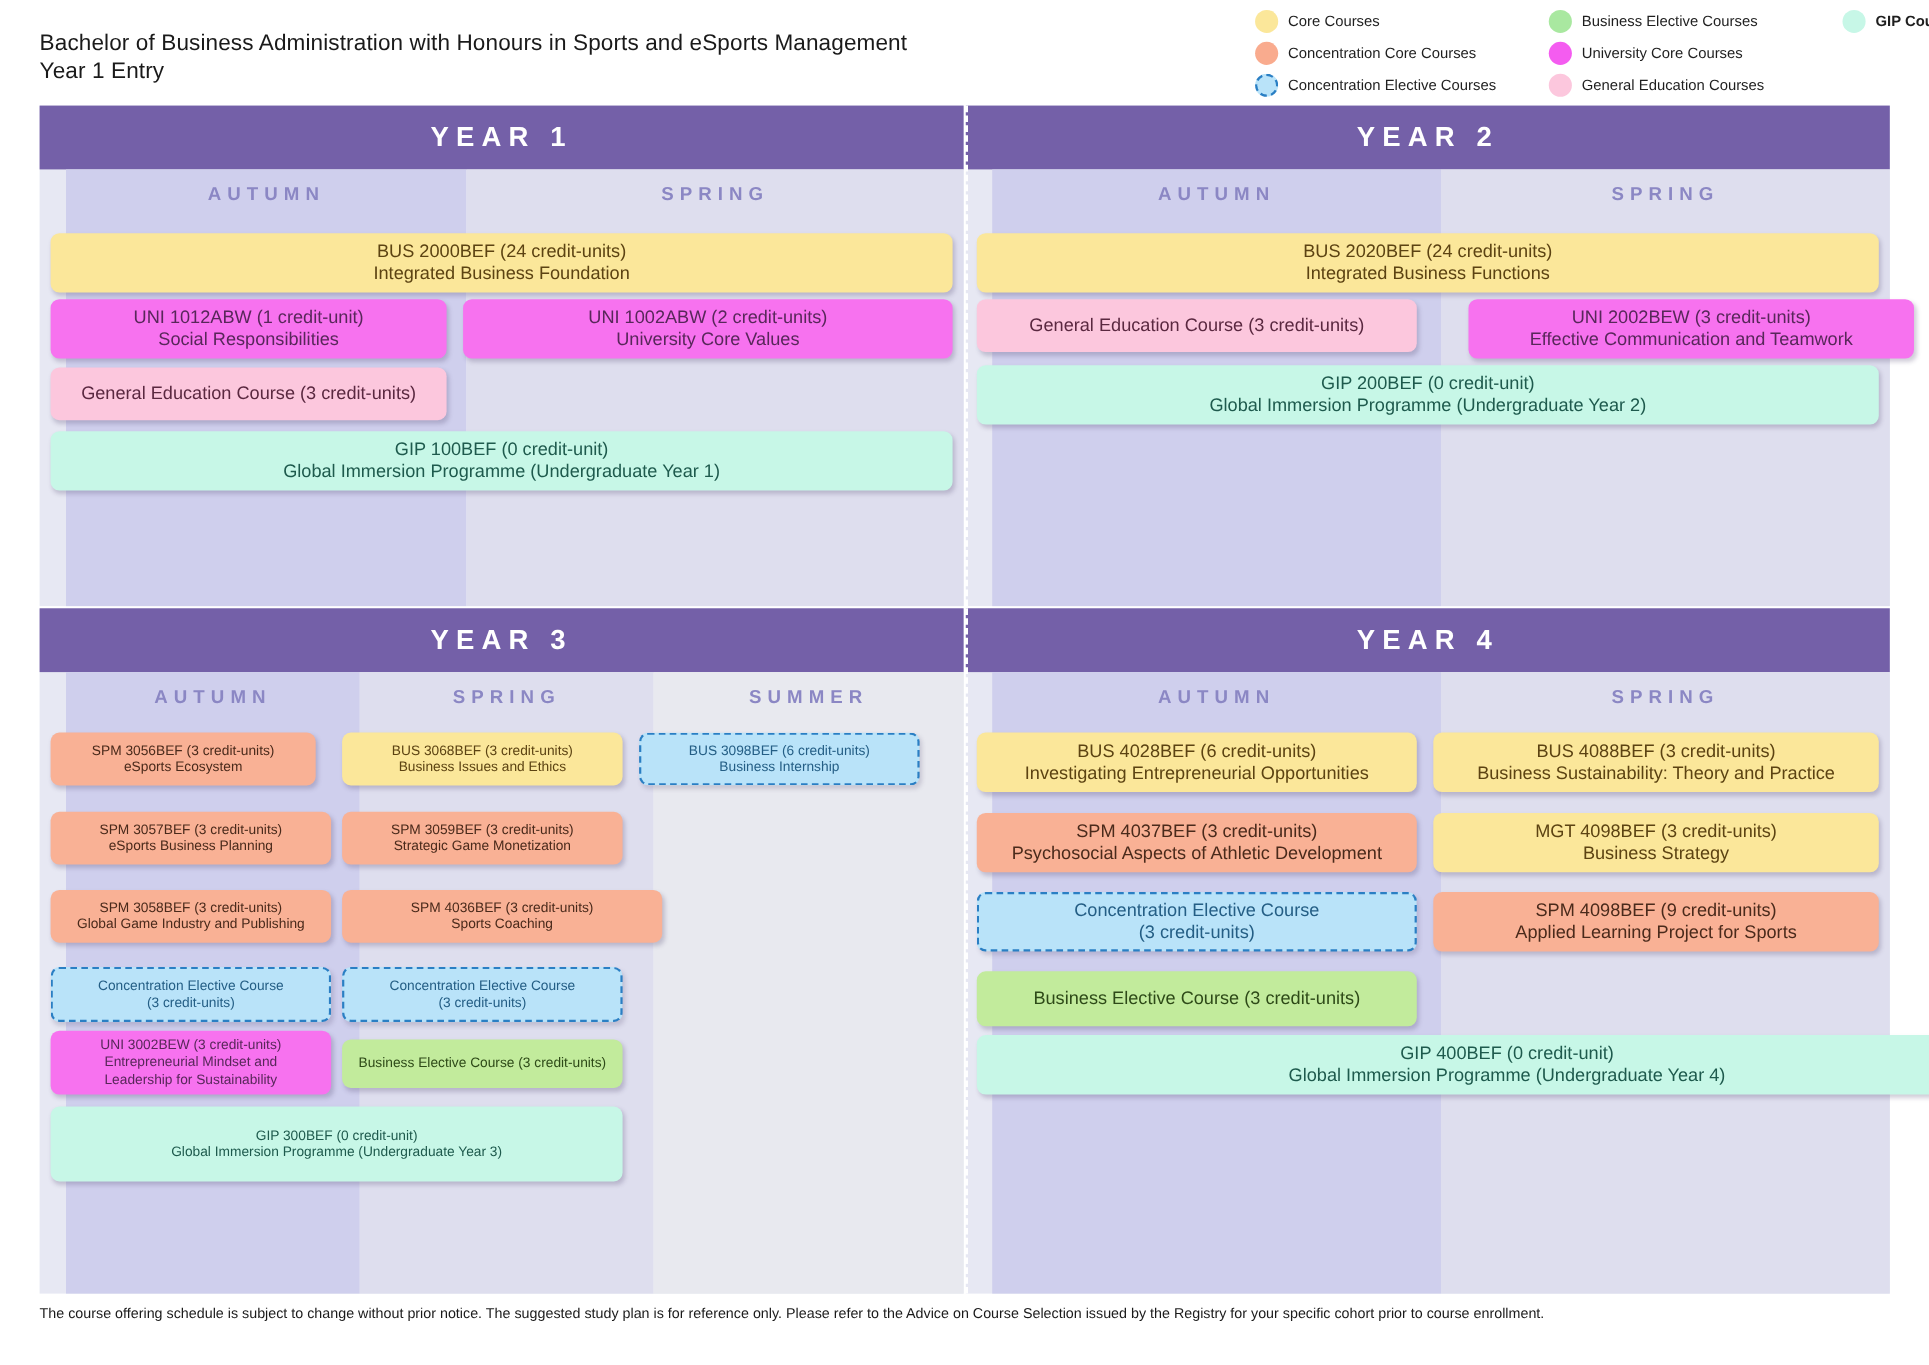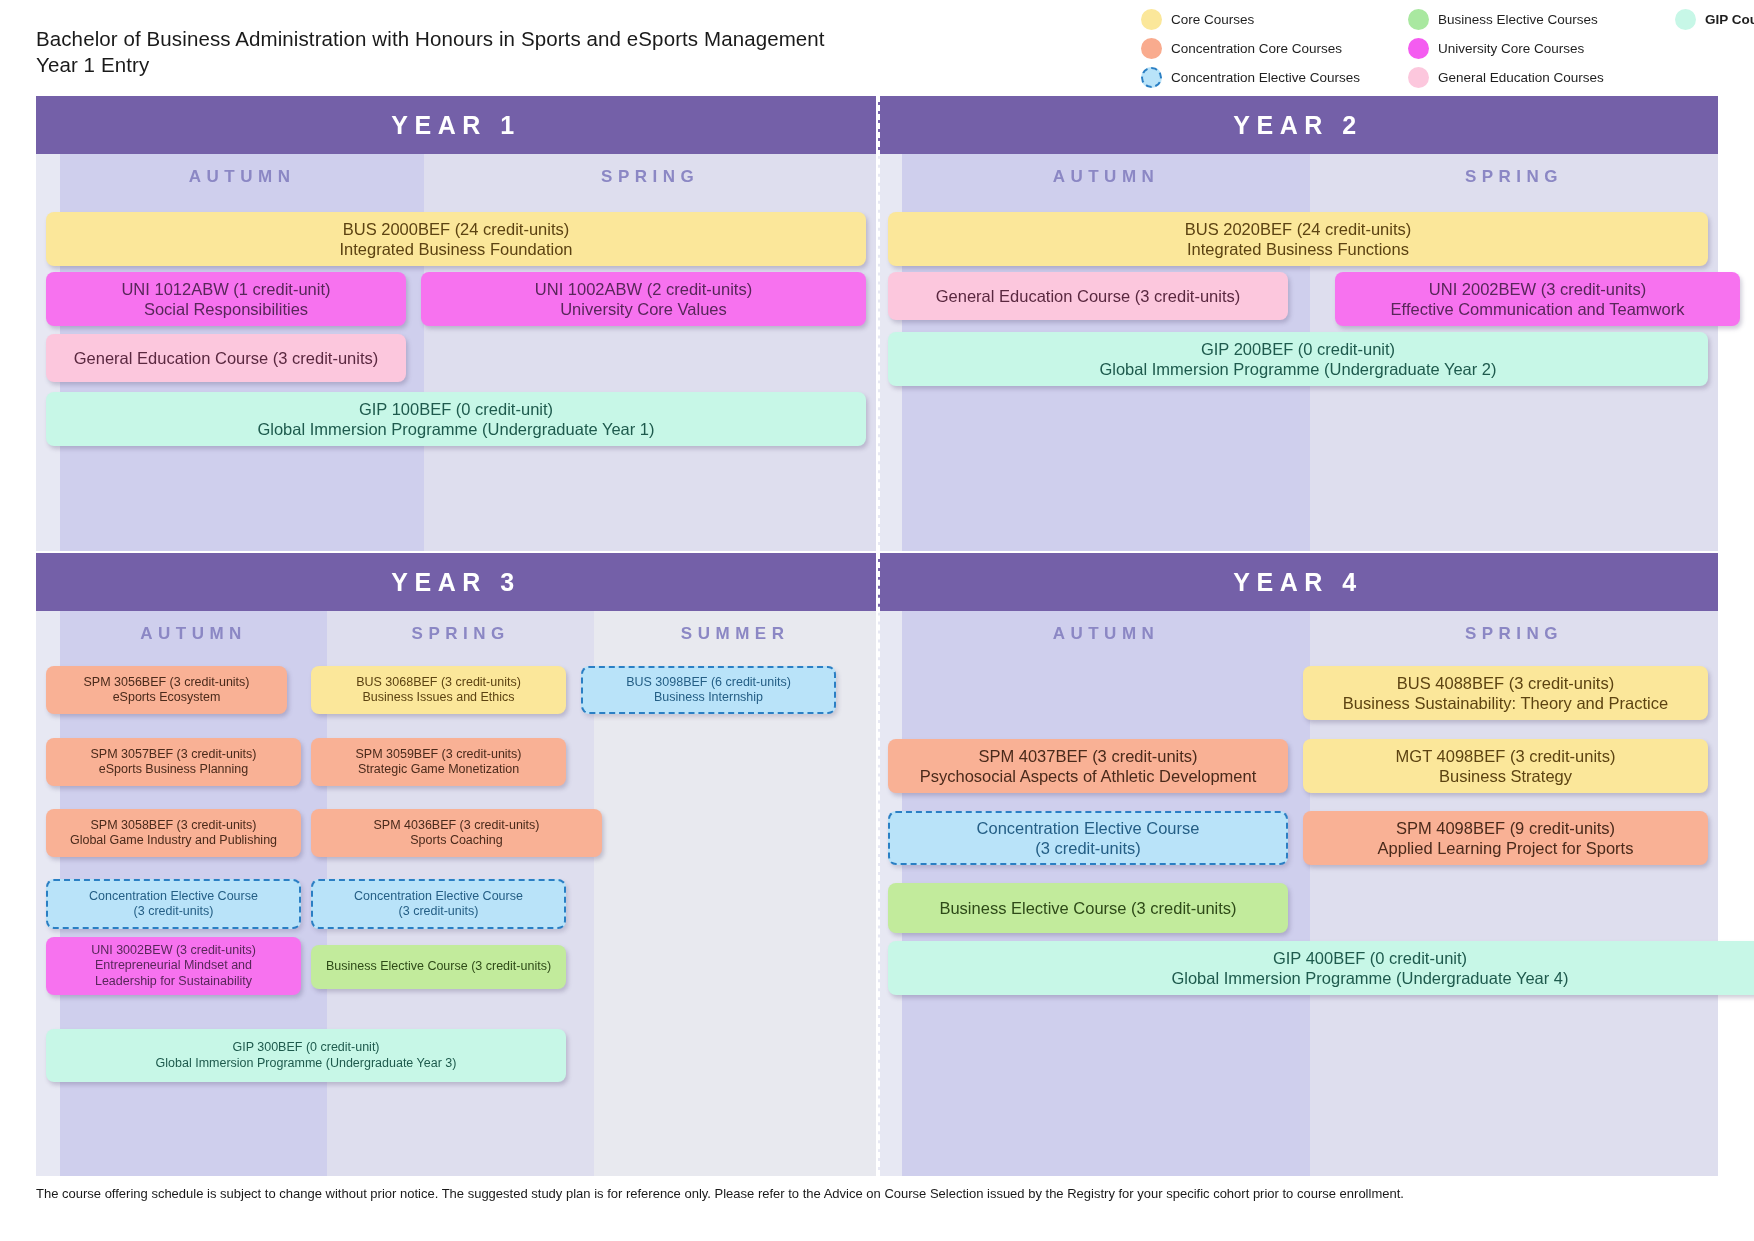--- a/index.html
+++ b/index.html
@@ -341,39 +341,43 @@
         </div>
         <div class="course c-bus fs-small" style="left:275px; top:334px; width:255px; height:44px;">
           <span class="l">Business Elective Course (3 credit-units)</span>
         </div>
 
         <div class="course c-elect fs-small" style="left:545px; top:55px; width:255px; height:48px;">
           <span class="l">BUS 3098BEF (6 credit-units)</span>
           <span class="l">Business Internship</span>
         </div>
 
-        <div class="course c-gip fs-small" style="left:10px; top:395px; width:520px; height:53px;margin-top:23px;">
+        <div class="course c-gip fs-small" style="left:10px; top:395px; width:520px; height:68px;">
           <span class="l">GIP 300BEF (0 credit-unit)</span>
           <span class="l">Global Immersion Programme (Undergraduate Year 3)</span>
         </div>
       </div>
     </div>
 
     <div class="year-block yb-4">
       <div class="year-bar">YEAR 4</div>
       <div class="body-area">
         <div class="term-row">
           <div class="term-col autumn" style="width:420px">
             <div class="term-head">AUTUMN</div>
           </div>
           <div class="term-col spring" style="width:420px">
             <div class="term-head">SPRING</div>
           </div>
         </div>
 
+        <div class="course c-core fs-big" style="left:10px; top:55px; width:400px; height:54px;">
+          <span class="l">BUS 4028BEF (6 credit-units)</span>
+          <span class="l">Investigating Entrepreneurial Opportunities</span>
+        </div>
         <div class="course c-conc fs-big" style="left:10px; top:128px; width:400px; height:54px;">
           <span class="l">SPM 4037BEF (3 credit-units)</span>
           <span class="l">Psychosocial Aspects of Athletic Development</span>
         </div>
         <div class="course c-elect fs-big" style="left:10px; top:200px; width:400px; height:54px;">
           <span class="l">Concentration Elective Course</span>
           <span class="l">(3 credit-units)</span>
         </div>
         <div class="course c-bus fs-big" style="left:10px; top:272px; width:400px; height:50px;">
           <span class="l">Business Elective Course (3 credit-units)</span>

